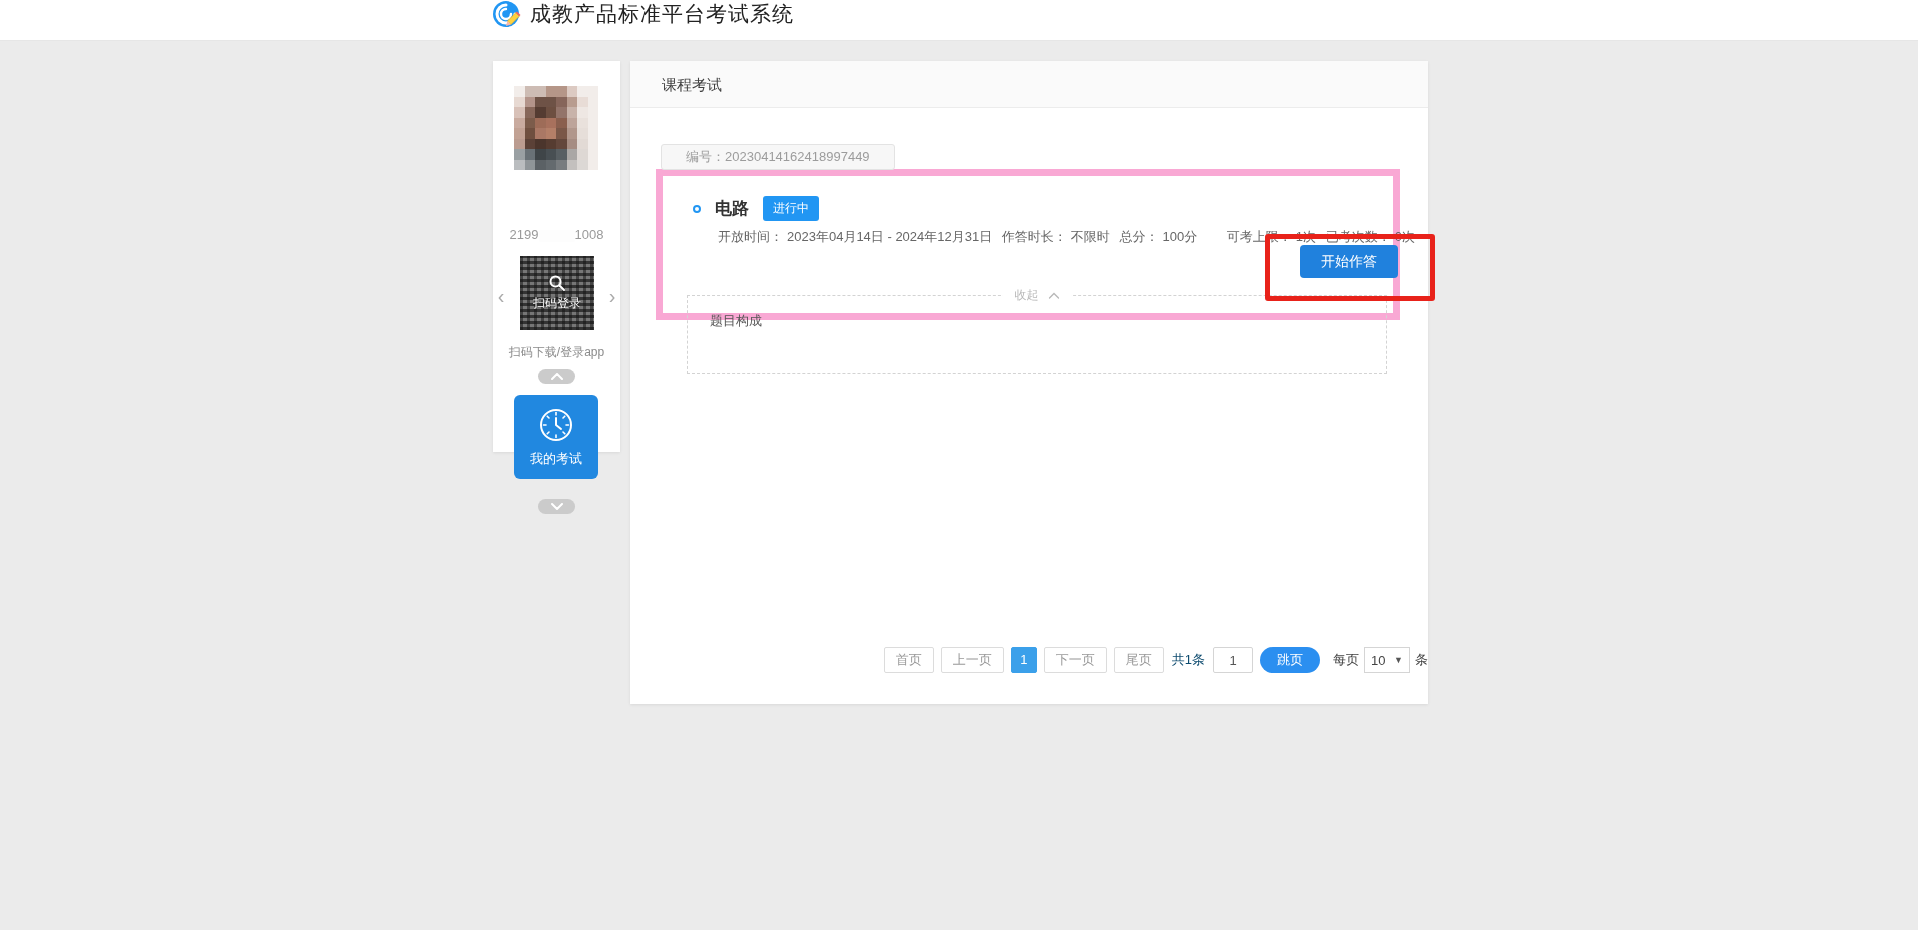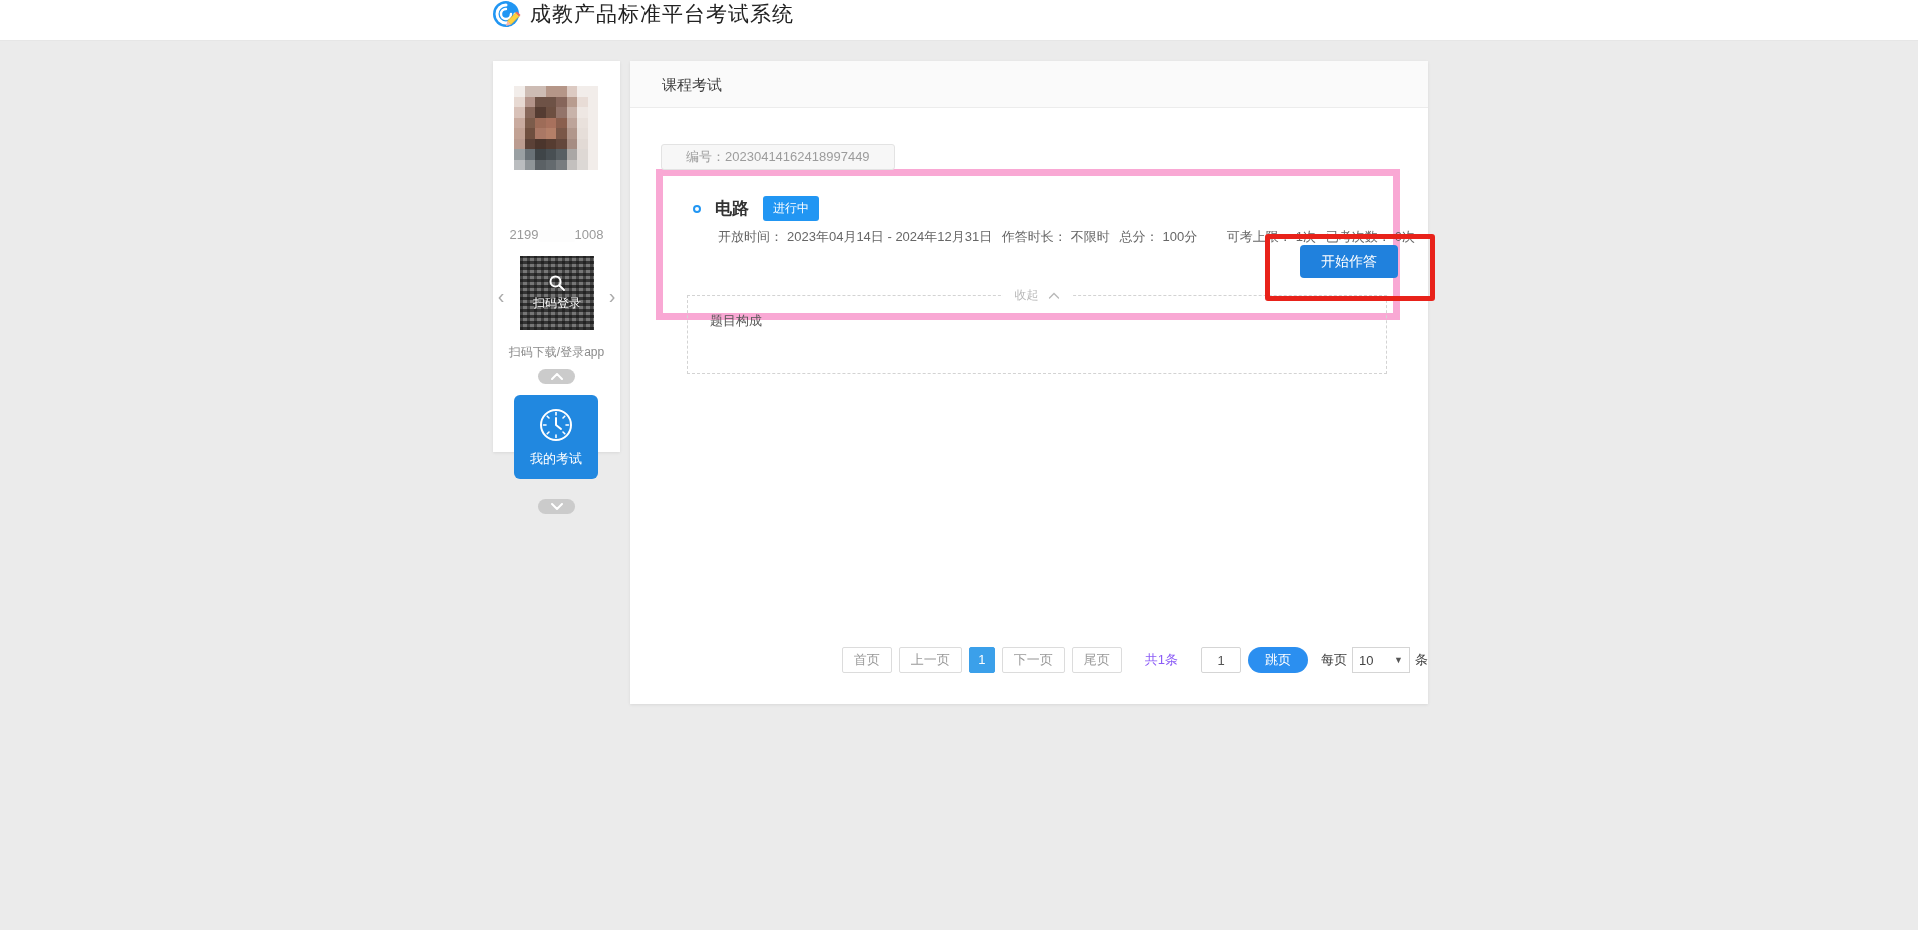--- a/index.html
+++ b/index.html
@@ -54,25 +54,25 @@
   .dashed-box { position:absolute; left:24px; top:119px; width:700px; height:79px; border:1px dashed #d3d3d3; }
   .collapse-chip { position:absolute; left:50%; top:-9px; transform:translateX(-50%); background:#fff; padding:0 12px;
                    font-size:12px; color:#b8b8b8; display:flex; align-items:center; gap:10px; cursor:pointer; white-space:nowrap; }
   .comp-title { position:absolute; left:22px; top:16px; font-size:13px; color:#555; }
   .comp-detail { position:absolute; left:22px; top:43px; font-size:13px; color:#666; }
 
   
   .pagination { position:absolute; left:0; top:586px; width:100%; display:flex; justify-content:flex-end; align-items:center; gap:7px; font-size:13px; }
   .pg-btn { height:26px; line-height:24px; padding:0 11px; background:#fff; border:1px solid #dcdcdc; color:#999; border-radius:2px; cursor:pointer; }
   .pg-btn.active { background:#3ba0ea; border-color:#3ba0ea; color:#fff; width:26px; padding:0; text-align:center; }
-  .pg-total { color:#8b5cf6; margin:0 16px; }
+  .pg-total { color:#0c4a6e; margin:0 1px; }
   .pg-input { width:40px; height:26px; border:1px solid #d5d5d5; border-radius:2px; text-align:center; font-size:13px; color:#555; font-family:inherit; }
   .pg-jump { height:26px; line-height:26px; padding:0 17px; background:#2b8ff0; color:#fff; border:none; border-radius:13px; font-size:13px; cursor:pointer; font-family:inherit; }
   .pg-size { display:flex; align-items:center; gap:5px; color:#444; margin-left:6px; }
-  .pg-select { width:58px; height:25px; border:1px solid #d5d5d5; display:flex; align-items:center; justify-content:space-between; padding:12px 6px; color:#444; cursor:pointer; background:#fff; }
+  .pg-select { width:46px; height:25px; border:1px solid #d5d5d5; display:flex; align-items:center; justify-content:space-between; padding:12px 6px; color:#444; cursor:pointer; background:#fff; }
   .pg-select .caret { font-size:9px; color:#555; }
 </style>
 </head>
 <body>
 
 <div class="topbar">
   <div class="brand">
     <span style="display:flex">
       <svg width="30" height="30" viewBox="0 0 30 30">
         <circle cx="14" cy="14" r="13" fill="#2196f3"></circle>

